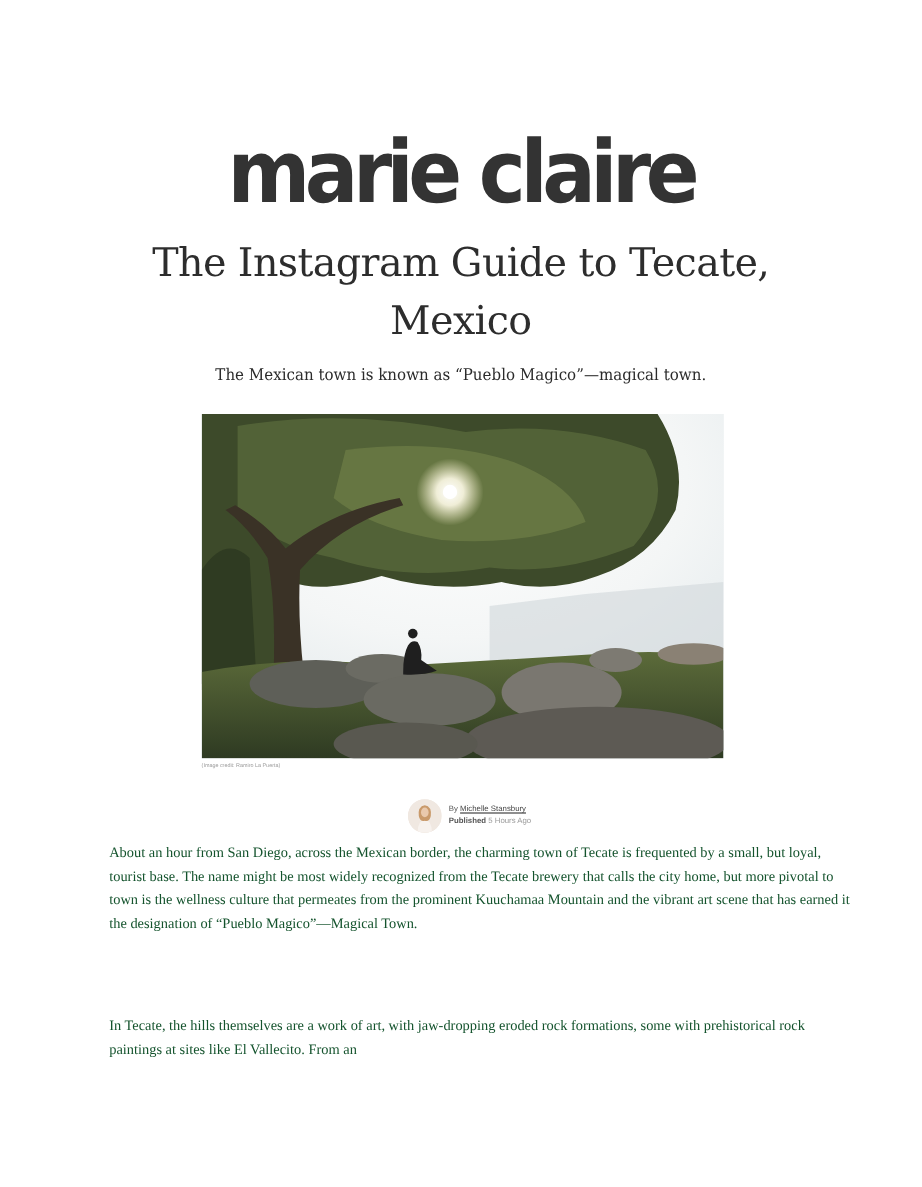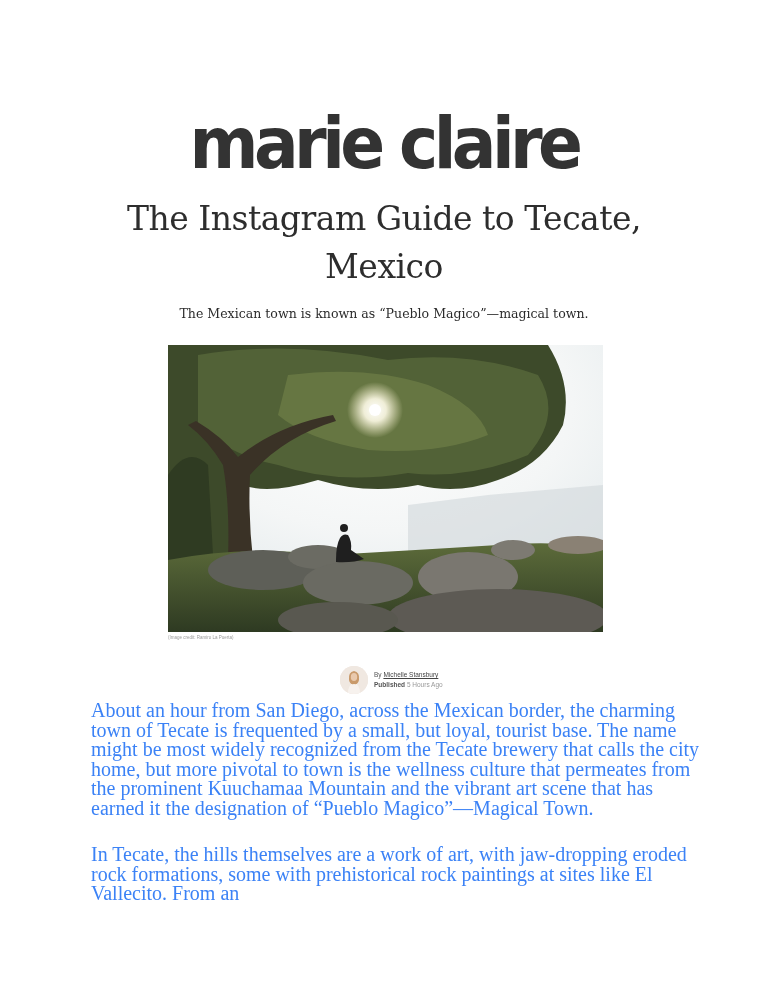--- a/index.html
+++ b/index.html
@@ -43,22 +43,22 @@
     }
     .byline-text {
       font-family: "Liberation Sans", sans-serif; font-size: 6.5px; line-height: 10px;
       color: #555;
     }
     .byline-text .author { text-decoration: underline; color: #444; }
     .byline-text .pub-label { font-weight: bold; color: #555; }
     .byline-text .pub-time { color: #999; }
     .body-para {
       position: absolute; left: 91px; width: 620px; margin: 0;
-      font-family: "Liberation Serif", serif; font-size: 20px; line-height: 19.6px;
-      color: #3b82f6;
+      font-family: "Liberation Serif", serif; font-size: 12px; line-height: 19.6px;
+      color: #14532d;
     }
     .p1 { top: 701px; }
     .p2 { top: 845px; }
   </style>
 </head>
 <body>
 
 <div class="logo">marie claire</div>
 
 <h1 class="title">The Instagram Guide to Tecate, Mexico</h1>

